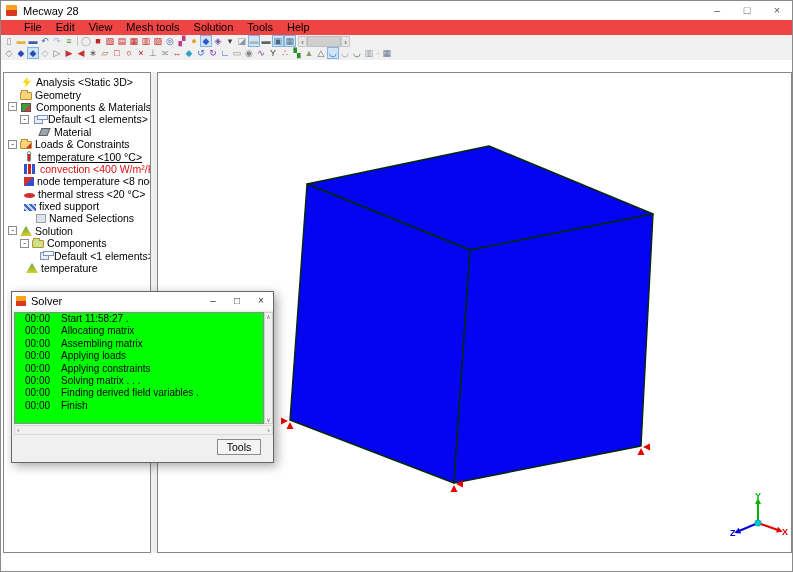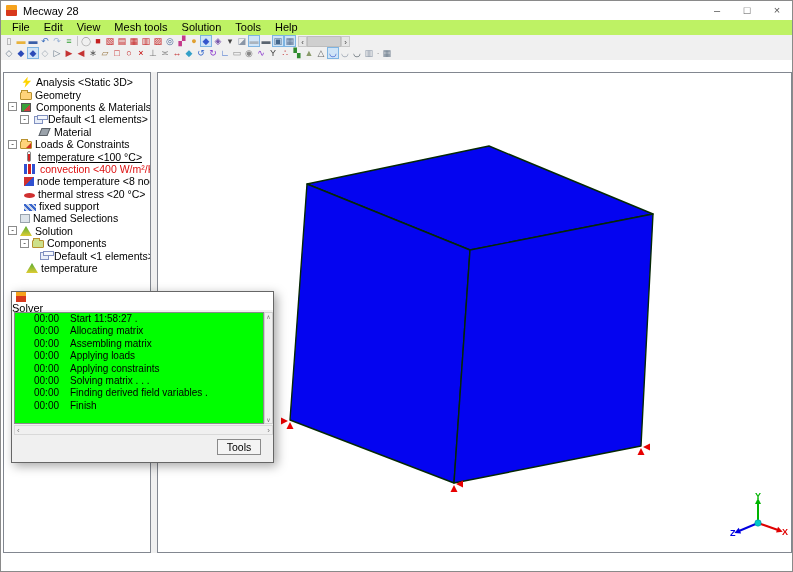--- a/index.html
+++ b/index.html
@@ -8,21 +8,21 @@
   .window{position:absolute;inset:0;border:1px solid #8a8a8a;box-sizing:border-box;background:#fff;}
 
   
   .titlebar{position:absolute;left:0;top:0;right:0;height:19px;background:#fff;display:flex;align-items:center;}
   .app-icon{width:11px;height:11px;margin:0 6px 0 5px;background:linear-gradient(180deg,#f6a21c 0 45%,#d8381c 45% 100%);
             border-radius:1px;flex:none;}
   .win-btns{margin-left:auto;display:flex;height:19px;}
   .win-btn{width:30px;text-align:center;line-height:19px;color:#555;font-size:11px;}
 
   
-  .menubar{position:absolute;left:0;top:19px;right:0;height:15px;background:#bef264;display:flex;padding-left:4px;}
+  .menubar{position:absolute;left:0;top:19px;right:0;height:15px;background:#ef4444;display:flex;padding-left:16px;}
   .menu-item{padding:0 7px;line-height:15px;font-size:11px;}
 
   
   .toolbar{position:absolute;left:0;top:34px;right:0;height:25px;background:#f0f0f0;}
   .trow{display:flex;align-items:center;height:12px;padding:0 2px;}
   .tbtn{width:12px;height:12px;display:flex;align-items:center;justify-content:center;
         font-size:9px;line-height:12px;flex:none;box-sizing:border-box;}
   .tbtn.sel{background:#cfe4f7;outline:1px solid #7eb4e2;outline-offset:-1px;}
   .tsep{width:1px;height:10px;background:#c4c4c4;margin:0 2px;flex:none;}
   .tdot{width:6px;text-align:center;color:#888;font-size:8px;flex:none;}
@@ -62,27 +62,27 @@
   .ic-nodetemp{width:10px;height:9px;margin-top:1px;background:linear-gradient(135deg,#d03030 50%,#3050d0 50%);}
   .ic-stress{width:11px;height:5px;margin-top:3px;background:#d03030;border-radius:50%;}
   .ic-fixed{width:12px;height:7px;margin-top:3px;background:repeating-linear-gradient(45deg,#3a66cc 0 2px,#cfd8ea 2px 4px);}
   .ic-named{width:10px;height:9px;margin-top:1px;background:#dde4ea;border:1px solid #98a2ac;box-sizing:border-box;}
   .ic-solution,.ic-temptri{background:linear-gradient(#55aa33,#ddcc33);clip-path:polygon(50% 0,100% 100%,0 100%);width:12px;height:10px;}
   .tlabel{overflow:hidden;text-overflow:clip;}
 
   
   .dialog{position:absolute;left:10px;top:290px;width:263px;height:172px;background:#f0f0f0;
           border:1px solid #666;box-sizing:border-box;box-shadow:3px 3px 10px rgba(0,0,0,.35);z-index:10;}
-  .dlg-title{position:absolute;left:0;top:0;right:0;height:18px;background:#fff;display:flex;align-items:flex-start;flex-direction:column;}
+  .dlg-title{position:absolute;left:0;top:0;right:0;height:18px;background:#fff;display:flex;align-items:center;}
   .dlg-icon{width:10px;height:10px;margin:0 5px 0 4px;background:linear-gradient(180deg,#f6a21c 0 45%,#d8381c 45% 100%);flex:none;}
   .dlg-btns{margin-left:auto;display:flex;}
   .dlg-btn{width:24px;text-align:center;line-height:18px;color:#333;font-size:10px;}
   .dlg-log{position:absolute;left:2px;top:20px;width:250px;height:112px;border:1px solid #8a8a8a;box-sizing:border-box;overflow:hidden;}
   .log-line{display:flex;height:12.4px;line-height:12.4px;font-size:10px;}
-  .log-time{width:36px;padding-left:19px;flex:none;}
+  .log-time{width:36px;padding-left:10px;flex:none;}
   .vscroll{position:absolute;left:252px;top:20px;width:9px;height:112px;background:#f0f0f0;border:1px solid #d0d0d0;box-sizing:border-box;
            display:flex;flex-direction:column;justify-content:space-between;align-items:center;font-size:6px;color:#777;}
   .hscroll{position:absolute;left:2px;top:133px;width:259px;height:10px;background:#f0f0f0;border:1px solid #d9d9d9;box-sizing:border-box;
            display:flex;justify-content:space-between;align-items:center;font-size:8px;color:#777;padding:0 2px;}
   .close-btn{position:absolute;right:12px;bottom:7px;width:44px;height:16px;background:#f4f4f4;
              border:1px solid #8a8a8a;box-sizing:border-box;text-align:center;line-height:14px;font-size:10.5px;}
 
   
   .statusbar{position:absolute;left:0;bottom:0;right:0;height:20px;background:#f0f0f0;border-top:1px solid #dcdcdc;
              display:flex;align-items:center;font-size:11px;}
@@ -228,21 +228,21 @@
         <span class="tlabel">node temperature &lt;8 nodes&gt;</span>
       </div>
       <div class="trow2" style="padding-left: 20px;">
         <span class="ic ic-stress"></span>
         <span class="tlabel">thermal stress &lt;20 °C&gt;</span>
       </div>
       <div class="trow2" style="padding-left: 20px;">
         <span class="ic ic-fixed"></span>
         <span class="tlabel">fixed support</span>
       </div>
-      <div class="trow2" style="padding-left: 16px;">
+      <div class="trow2" style="padding-left: 16px; justify-content: center;">
         <span class="ic ic-named"></span>
         <span class="tlabel">Named Selections</span>
       </div>
       <div class="trow2" style="padding-left: 4px;">
         <span class="exp">-</span>
         <span class="ic ic-solution"></span>
         <span class="tlabel">Solution</span>
       </div>
       <div class="trow2" style="padding-left: 16px;">
         <span class="exp">-</span>

